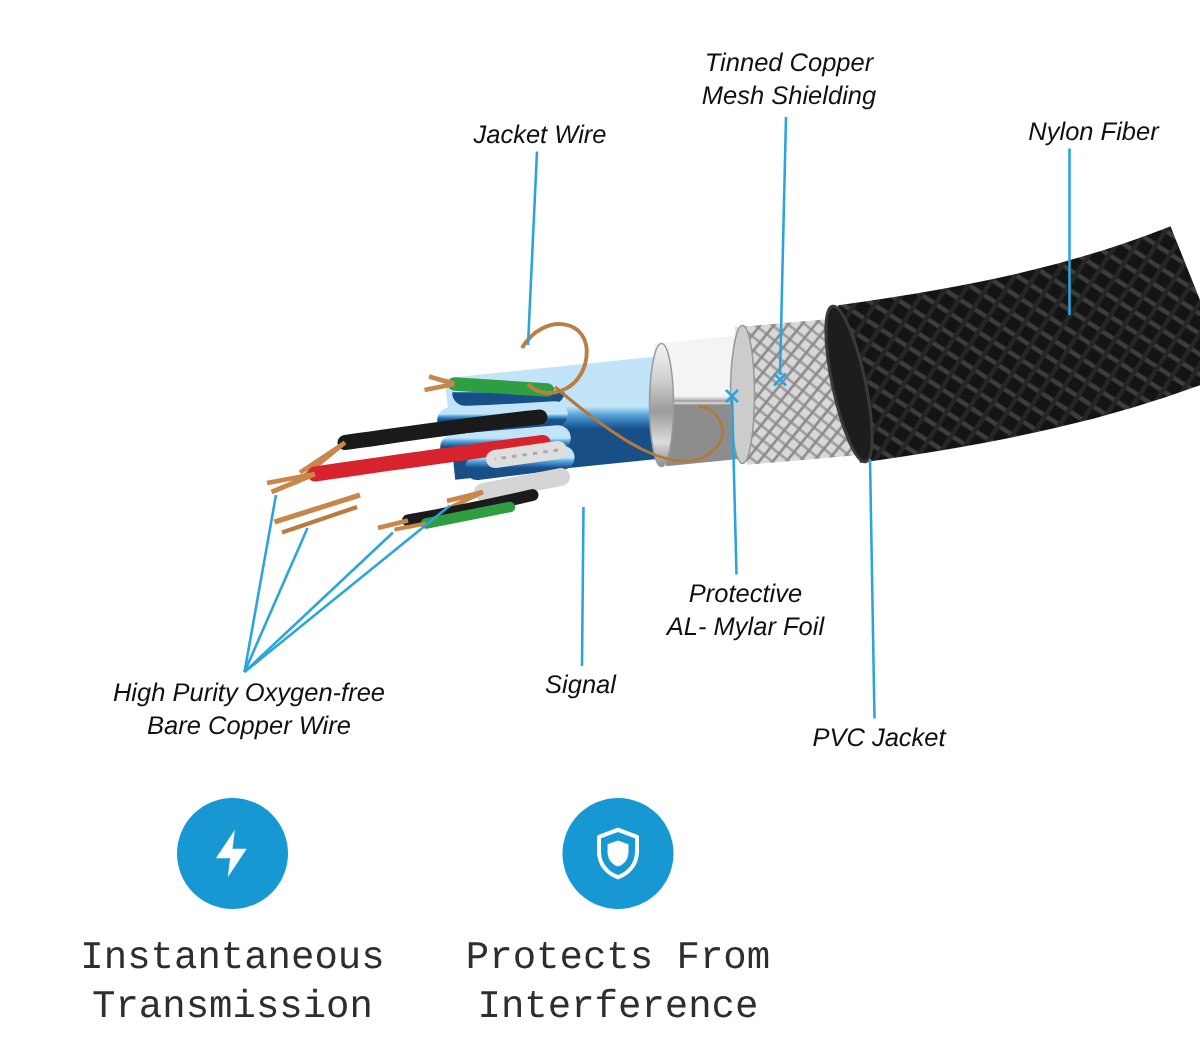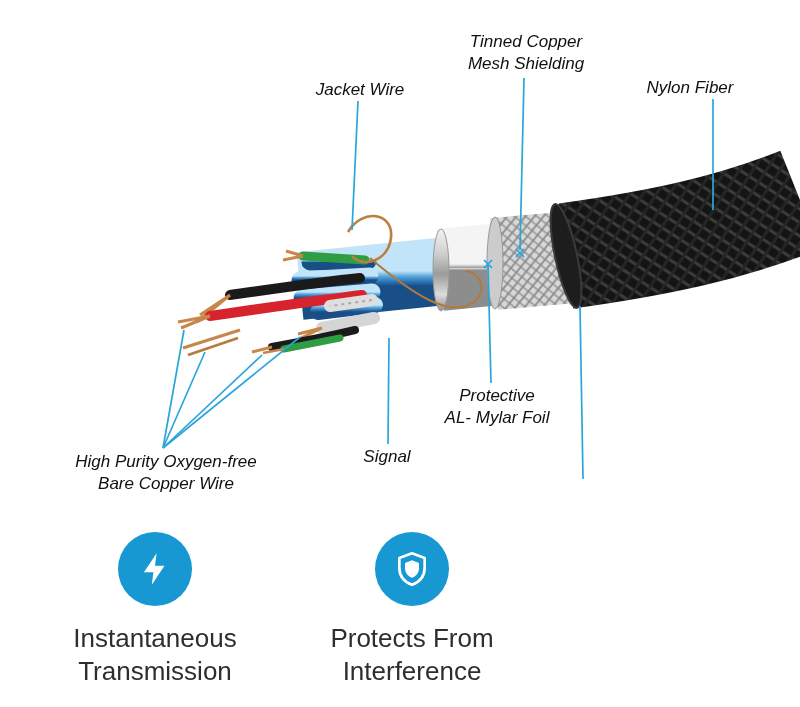--- a/index.html
+++ b/index.html
@@ -7,21 +7,21 @@
     position:relative;width:800px;height:707px;background:#ffffff;
     font-family:"Liberation Sans",sans-serif;overflow:hidden;
   }
   .art{position:absolute;left:0;top:0;}
   .dlabel{
     position:absolute;font-size:17px;line-height:1.3;color:#101010;
     text-align:center;white-space:pre-line;font-style:italic;
   }
   .feature{
     position:absolute;top:532px;width:240px;
-    display:flex;flex-direction:column;align-items:center;
+    display:flex;flex-direction:column;align-items:center;font-family:Liberation Mono, monospace;
   }
   .icon-circle{
     width:74px;height:74px;border-radius:50%;background:#1798d3;
     display:flex;align-items:center;justify-content:center;
   }
   .feature-label{
     margin-top:16px;font-size:26px;line-height:1.25;color:#2e2e2e;
     text-align:center;white-space:pre-line;
   }
 </style>
@@ -124,26 +124,27 @@
       <path d="M163 448 L262 355"></path>
       <path d="M163 448 L300 337"></path>
       <path d="M516 249 L524 257 M524 249 L516 257"></path>
       <path d="M484 260 L492 268 M492 260 L484 268"></path>
     </g>
   </svg>
 
   <div class="dlabel" style="left:300px;top:79px;width:120px">Jacket Wire</div>
   <div class="dlabel" style="left:446px;top:31px;width:160px">Tinned Copper
 Mesh Shielding</div>
-  <div class="dlabel" style="left:630px;top:77px;width:120px">Nylon Fiber</div>
+  <div class="dlabel" style="left:669px;top:77px;width:120px">Nylon Fiber</div>
   <div class="dlabel" style="left:412px;top:385px;width:170px">Protective
 AL- Mylar Foil</div>
   <div class="dlabel" style="left:342px;top:446px;width:90px">Signal</div>
   <div class="dlabel" style="left:31px;top:451px;width:270px">High Purity Oxygen-free
 Bare Copper Wire</div>
+  <div class="dlabel" style="left:521px;top:481px;width:130px">PVC Jacket</div>
 
   <div class="feature" style="left:35px">
     <div class="icon-circle">
       <svg width="38" height="38" viewBox="0 0 24 24">
         <polygon points="13 2 5 14 11 14 10 22 18 10 12 10" fill="#ffffff"></polygon>
       </svg>
     </div>
     <div class="feature-label">Instantaneous
 Transmission</div>
   </div>

